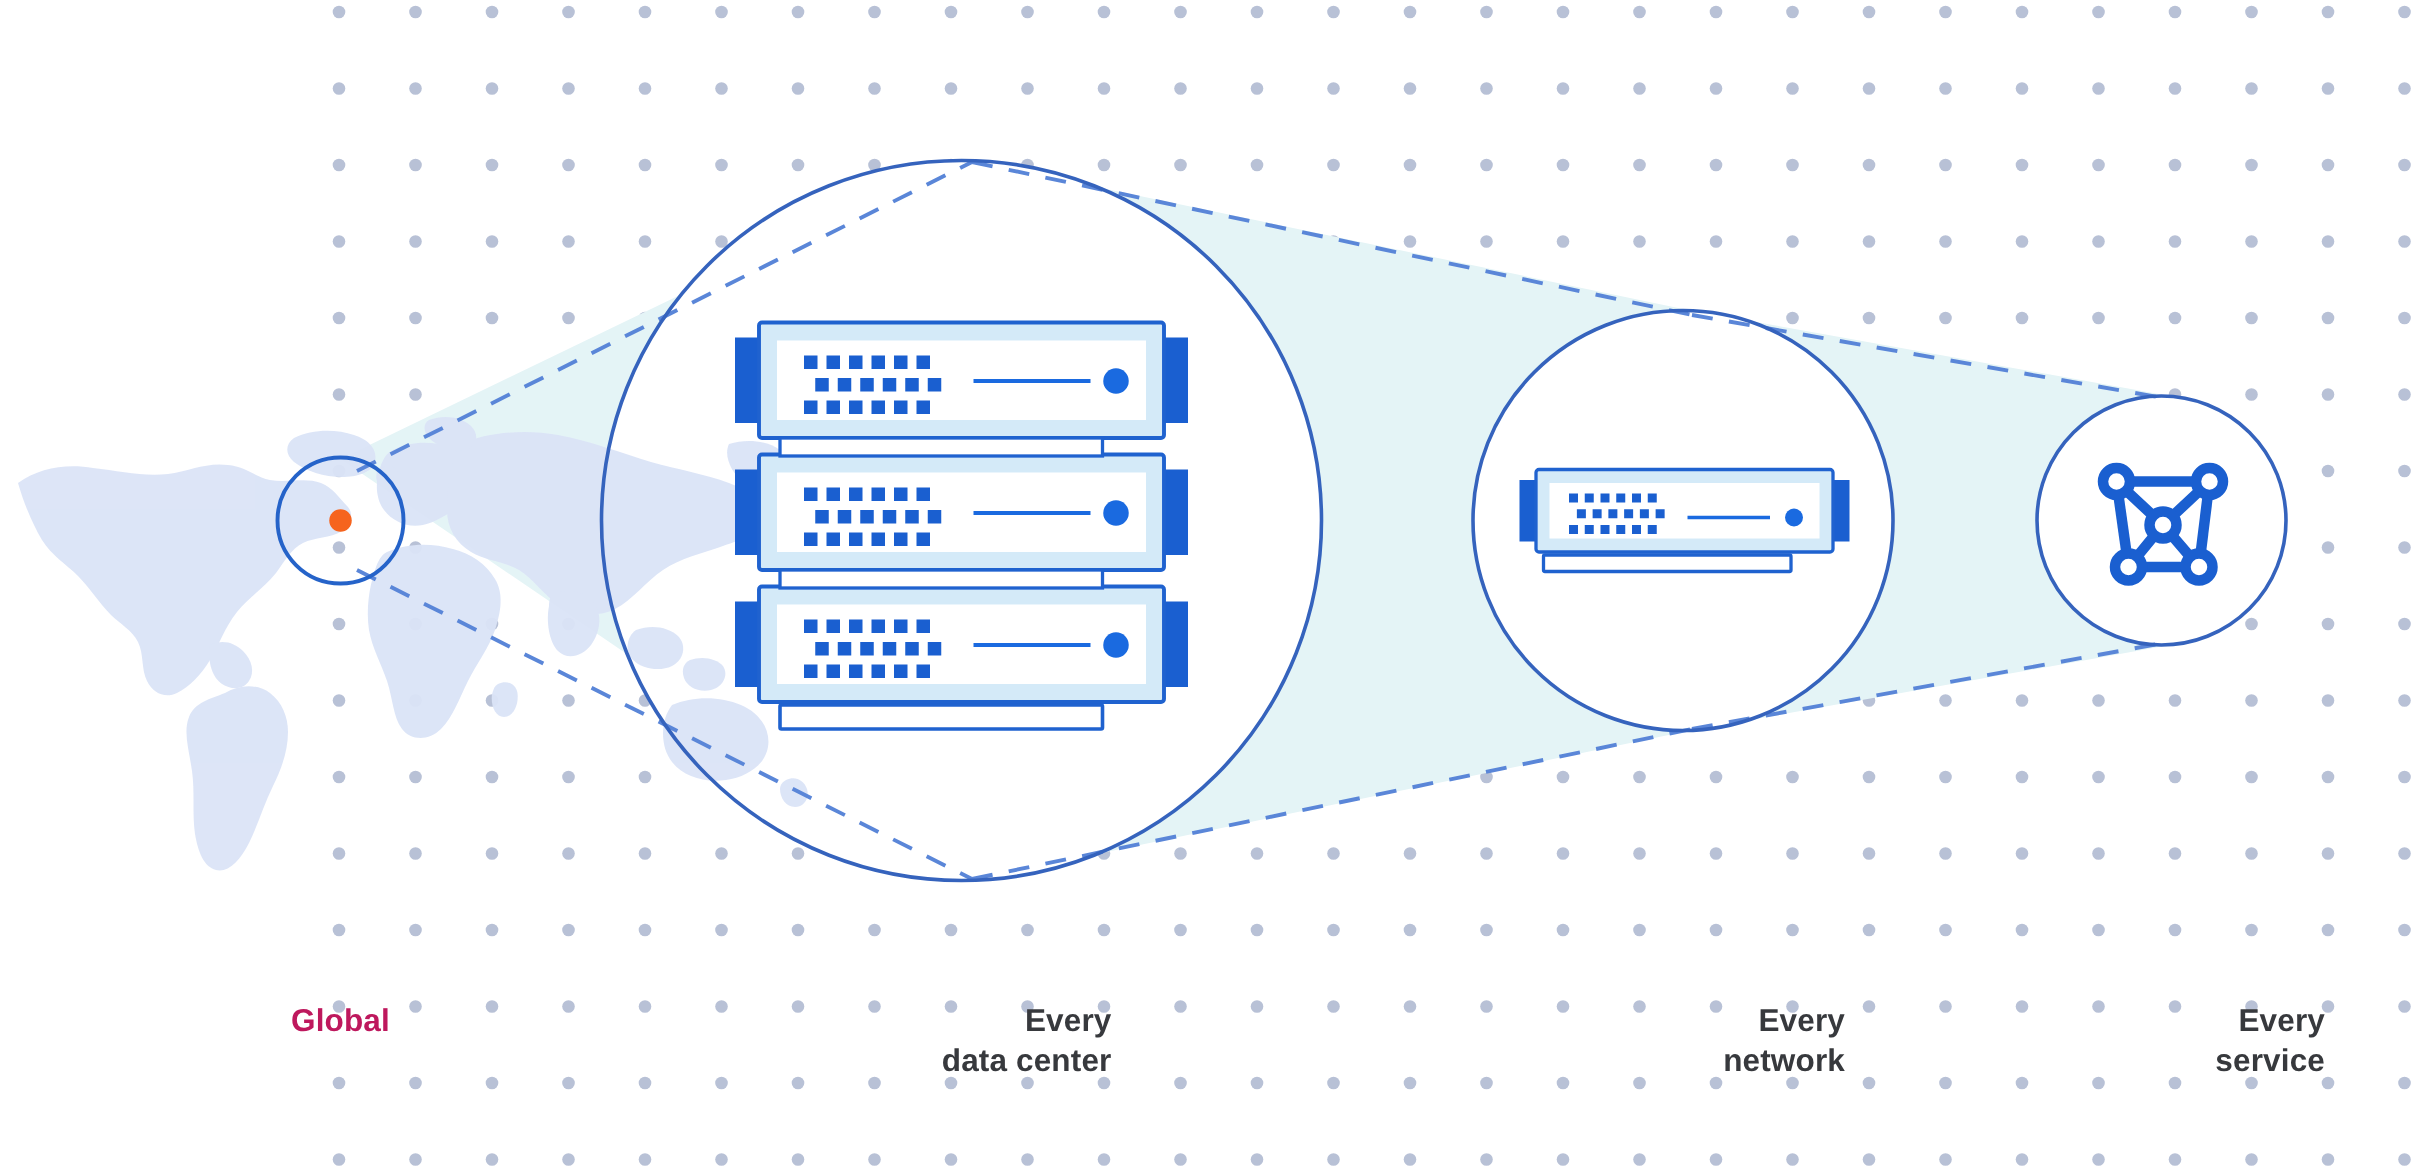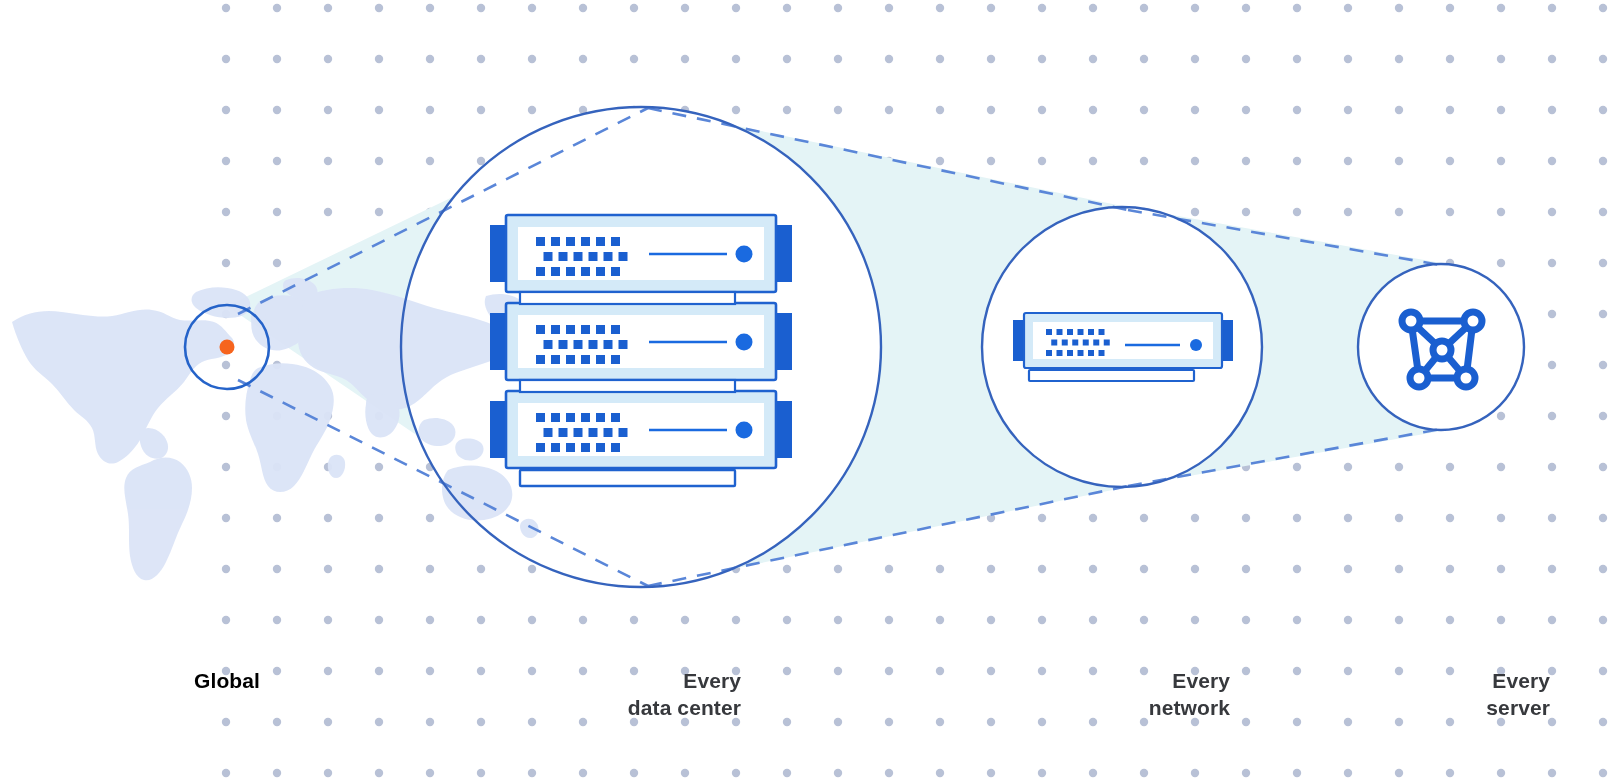--- a/index.html
+++ b/index.html
@@ -31,21 +31,21 @@
     text-align: center;
     line-height: 1.28;
     font-size: 21px;
     font-weight: 700;
     letter-spacing: 0.1px;
     white-space: nowrap;
     user-select: none;
   }
   .label .l1, .label .l2 { display: block; }
   .label-dark { color: #37393d; text-align: right; }
-  .label-blue { color: #000000; }
+  .label-blue { color: #be185d; }
 </style>
 </head>
 <body>
 
 <div id="stage">
 
   <svg class="layer" viewBox="0 0 1620 782" xmlns="http://www.w3.org/2000/svg">
     <g id="grid-dots">
         <circle cx="226" cy="8" r="4.2" fill="#b8c1d6"></circle>
         <circle cx="277" cy="8" r="4.2" fill="#b8c1d6"></circle>
@@ -793,16 +793,16 @@
     <span class="l2">data center</span>
   </div>
 
   <div class="label label-dark" style="left:1030px; top:668px; width:200px;">
     <span class="l1">Every</span>
     <span class="l2">network</span>
   </div>
 
   <div class="label label-dark" style="left:1350px; top:668px; width:200px;">
     <span class="l1">Every</span>
-    <span class="l2">server</span>
+    <span class="l2">service</span>
   </div>
 
 </div>
 
 </body></html>

